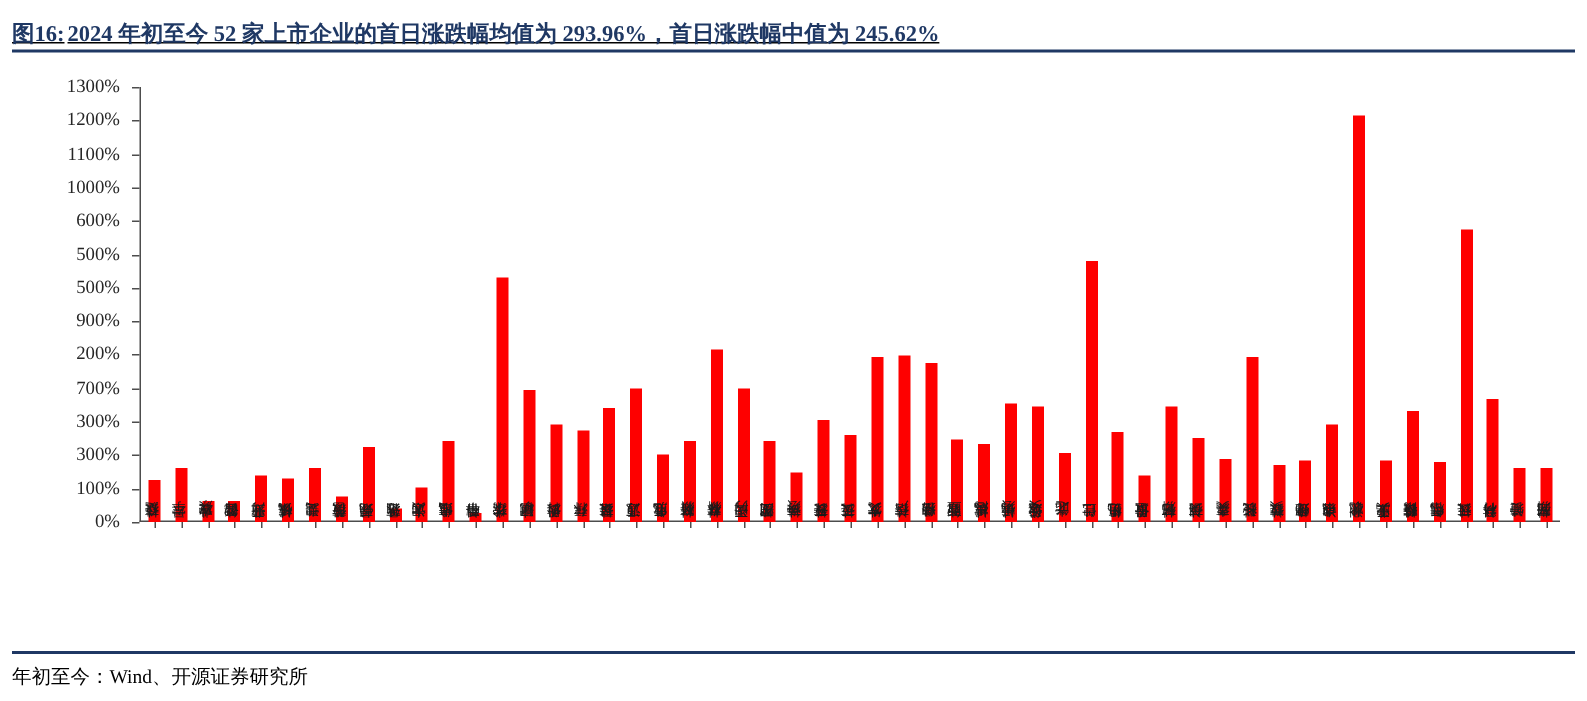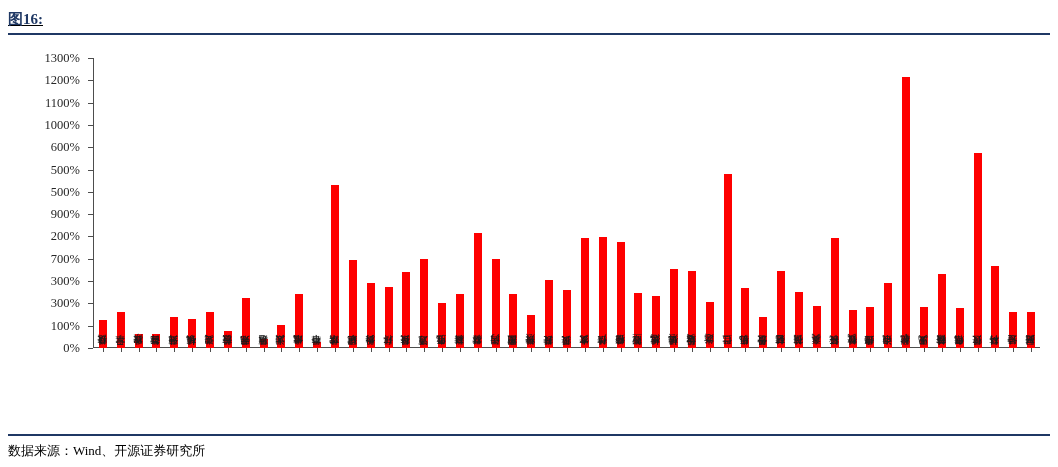--- a/index.html
+++ b/index.html
@@ -8,21 +8,21 @@
     background:#ffffff;
     font-family:"Liberation Serif","DejaVu Serif",serif;
     overflow:hidden;
     position:relative;
   }
   #fig{position:absolute;inset:0;}
 
   
   .title-row{
     position:absolute;left:8px;top:6px;right:8px;height:26px;
-    display:flex;align-items:center;text-decoration:underline;
+    display:flex;align-items:flex-end;text-decoration:underline;
   }
   .title-badge{
     font-size:15px;font-weight:bold;color:#1f3864;
     letter-spacing:0px;white-space:nowrap;
   }
   .title-text{
     font-size:15px;font-weight:bold;color:#1f3864;
     white-space:nowrap;margin-left:2px;
   }
   .title-rule{
@@ -91,20 +91,21 @@
     font-size:13px;color:#000000;white-space:nowrap;
   }
 </style>
 </head>
 <body>
 
 <div id="fig">
 
   <div class="title-row">
     <span class="title-badge">图16:</span>
+    <span class="title-text">2024 年初至今 52 家上市企业的首日涨跌幅均值为 293.96%，首日涨跌幅中值为 245.62%</span>
   </div>
   <div class="title-rule"></div>
 
   <div class="plot-wrap">
 
     <div class="ylabels" id="ylabels">
         <span style="top: 290px;">0%</span>
         <span style="top: 267.692px;">100%</span>
         <span style="top: 245.385px;">300%</span>
         <span style="top: 223.077px;">300%</span>
@@ -300,14 +301,14 @@
         <div class="xlab" style="left: 842.83px;">南薇特科技</div>
         <div class="xlab" style="left: 860.679px;">精创电气</div>
         <div class="xlab" style="left: 878.528px;">江天科技</div>
         <div class="xlab" style="left: 896.377px;">科马材料</div>
         <div class="xlab" style="left: 914.226px;">爱迪特</div>
         <div class="xlab" style="left: 932.075px;">国光新材</div>
       </div>
   </div>
 
   <div class="foot-rule"></div>
-  <div class="foot-text">数据来源：Wind、开源证券研究所</div>
+  <div class="foot-text">年初至今：Wind、开源证券研究所</div>
 </div>
 
 </body></html>

